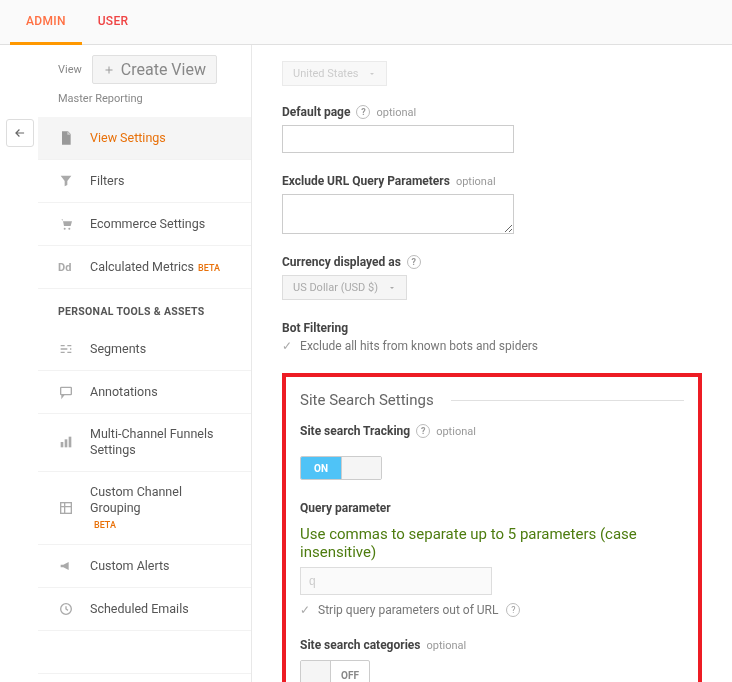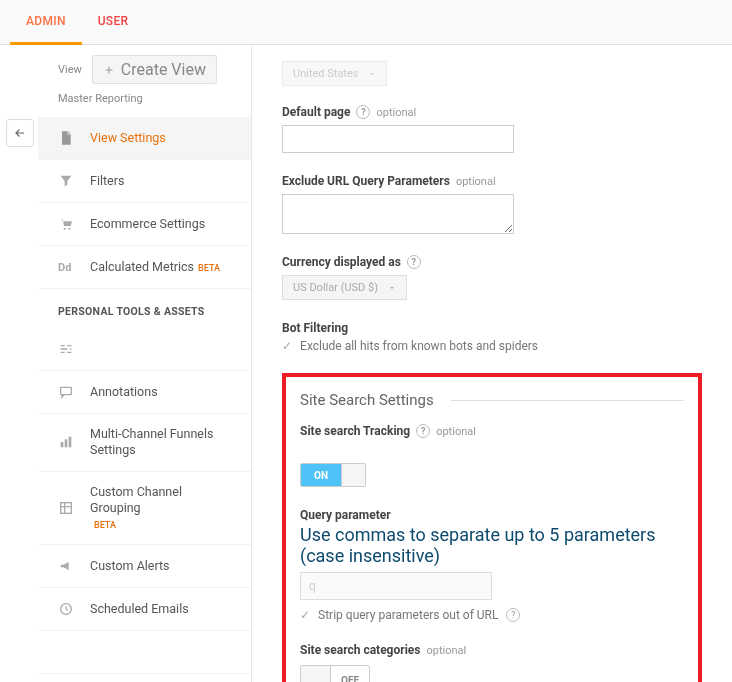--- a/index.html
+++ b/index.html
@@ -28,27 +28,27 @@
 .optional { font-size: 11px; color: #999; font-weight: 400; }
 .help-ic { display: inline-flex; width: 14px; height: 14px; border: 1px solid #bbb; border-radius: 50%; font-size: 9px; color: #999; align-items: center; justify-content: center; cursor: pointer; }
 .text-input { width: 232px; height: 28px; border: 1px solid #ccc; padding: 4px 8px; font-size: 12px; margin-top: 6px; display: block; }
 .textarea { width: 232px; height: 40px; border: 1px solid #ccc; padding: 4px 8px; font-size: 12px; margin-top: 6px; resize: both; display: block; }
 .select-box { display: inline-flex; align-items: center; gap: 10px; border: 1px solid #ddd; background: #f5f5f5; padding: 5px 10px; font-size: 11px; color: #aaa; margin-top: 6px; cursor: pointer; }
 .checkbox-row { display: flex; align-items: center; gap: 8px; margin-top: 4px; font-size: 12px; color: #777; }
 .check-ic { color: #aaa; }
 .highlight-box { border: 4px solid #ed1c24; padding: 14px 14px 18px 14px; margin-top: 6px; }
 .fieldset-title { font-size: 15px; color: #666; font-weight: 400; display: flex; align-items: center; gap: 17px; margin-bottom: 14px; }
 .fieldset-title .line { flex: 1; height: 1px; background: #e0e0e0; }
-.toggle { display: inline-flex; width: 66px; height: 24px; border: 1px solid #ccc; border-radius: 2px; overflow: hidden; margin-top: 25px; cursor: pointer; background: #fff; }
+.toggle { display: inline-flex; width: 82px; height: 24px; border: 1px solid #ccc; border-radius: 2px; overflow: hidden; margin-top: 18px; cursor: pointer; background: #fff; }
 .toggle .on { background: #4fc3f7; color: #fff; font-size: 10px; font-weight: 700; display: flex; align-items: center; justify-content: center; width: 40px; }
 .toggle .off-knob { background: #f5f5f5; flex: 1; border-left: 1px solid #ccc; }
 .toggle-off { display: inline-flex; width: 70px; height: 31px; border: 1px solid #ccc; border-radius: 2px; overflow: hidden; margin-top: 8px; cursor: pointer; background: #fff; }
 .toggle-off .knob { background: #f5f5f5; width: 30px; border-right: 1px solid #ccc; }
 .toggle-off .off { color: #888; font-size: 10px; font-weight: 700; display: flex; align-items: center; justify-content: center; flex: 1; }
-.hint { font-size: 18px; color: #0c4a6e; margin-top: 2px; }
+.hint { font-size: 15px; color: #4d7c0f; margin-top: 10px; }
 .disabled-input { width: 192px; height: 28px; border: 1px solid #ddd; background: #fafafa; color: #ccc; padding: 4px 8px; font-size: 12px; margin-top: 6px; display: block; }
 svg { display: block; }
 </style>
 </head>
 <body>
 
 <div class="tabs">
   <div class="tab active">ADMIN</div>
   <div class="tab">USER</div>
 </div>
@@ -109,20 +109,21 @@
     </div>
 
     <div class="section-head">PERSONAL TOOLS &amp; ASSETS</div>
 
     <div class="nav-item">
       <span class="nav-icon">
           <svg width="16" height="16" viewBox="0 0 24 24" fill="none" stroke="#aaa" stroke-width="2">
             <path d="M4 7h6M4 12h10M4 17h6M14 7h6M18 12h2M14 17h6"></path>
           </svg>
         </span>
+      <span class="nav-text">Segments</span>
     </div>
     <div class="nav-item">
       <span class="nav-icon">
           <svg width="16" height="16" viewBox="0 0 24 24" fill="none" stroke="#aaa" stroke-width="2">
             <rect x="4" y="5" width="16" height="11" rx="1"></rect>
             <path d="M9 16l-3 4v-4"></path>
           </svg>
         </span>
       <span class="nav-text">Annotations</span>
     </div>

